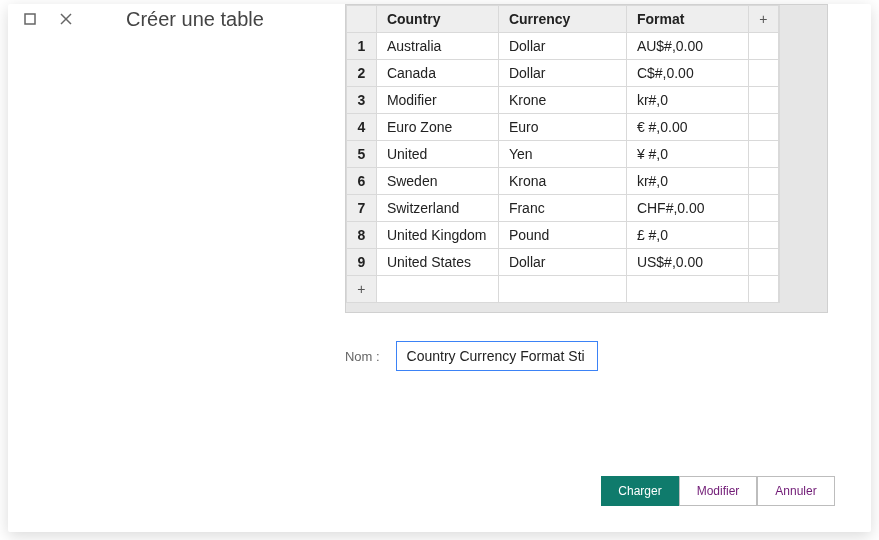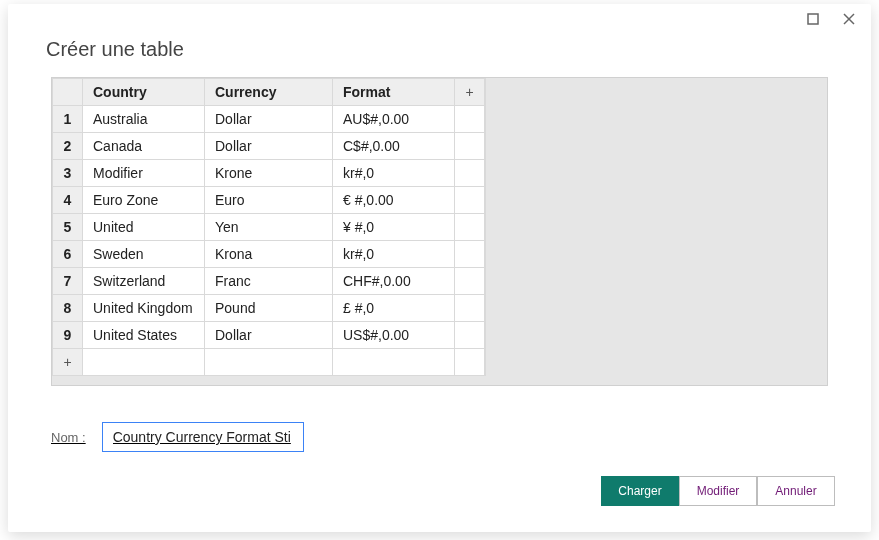--- a/index.html
+++ b/index.html
@@ -18,21 +18,21 @@
     .dialog {
       position: absolute;
       left: 8px;
       top: 4px;
       right: 8px;
       bottom: 8px;
       background: #ffffff;
       box-shadow: 0 4px 16px rgba(0,0,0,0.15);
       border-radius: 2px;
       display: flex;
-      flex-direction: column;
+      flex-direction: row;
     }
     .titlebar {
       display: flex;
       align-items: center;
       justify-content: flex-end;
       height: 30px;
       padding: 0 8px;
       gap: 8px;
     }
     .titlebar-btn {
@@ -128,22 +128,21 @@
     .grid-bottom-bar {
       height: 10px;
       background: #e6e6e6;
       border: 1px solid #d0d0d0;
       border-top: none;
     }
     .name-row {
       display: flex;
       align-items: center;
       gap: 16px;
-      margin-top: 36px;
-      text-decoration: underline;
+      margin-top: 28px;
     }
     .name-label {
       font-size: 13px;
       color: #666;
     }
     .name-input {
       border: 1px solid #3b82f6;
       height: 30px;
       padding: 0 10px;
       font-size: 14px;

